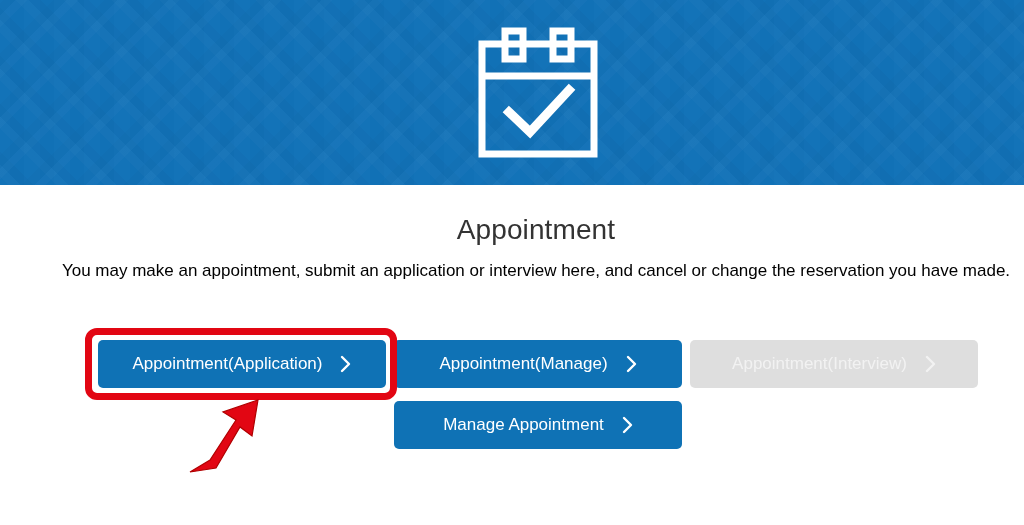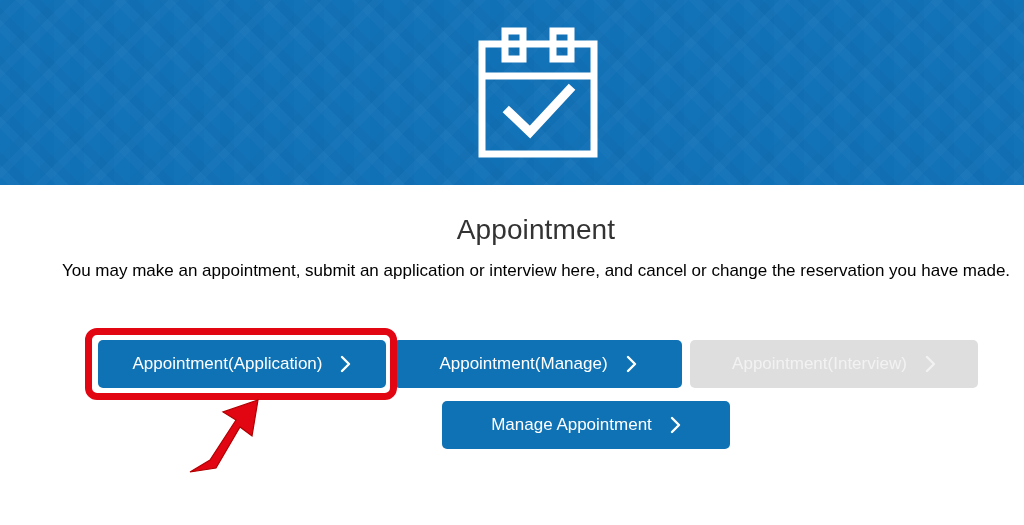--- a/index.html
+++ b/index.html
@@ -131,21 +131,21 @@
 
   .btn-disabled {
     background: #dedede;
     color: #f2f2f2;
     cursor: default;
   }
 
   #btn-application { left: 98px;  top: 340px; width: 288px; }
   #btn-agency      { left: 394px; top: 340px; width: 288px; }
   #btn-interview   { left: 690px; top: 340px; width: 288px; }
-  #btn-manage      { left: 394px; top: 401px; width: 288px; margin-left: 48px; }
+  #btn-manage      { left: 394px; top: 401px; width: 288px; }
 
   
   .highlight-box {
     position: absolute;
     left: 85px;
     top: 328px;
     width: 312px;
     height: 72px;
     border: 7px solid #e20613;
     border-radius: 12px;

